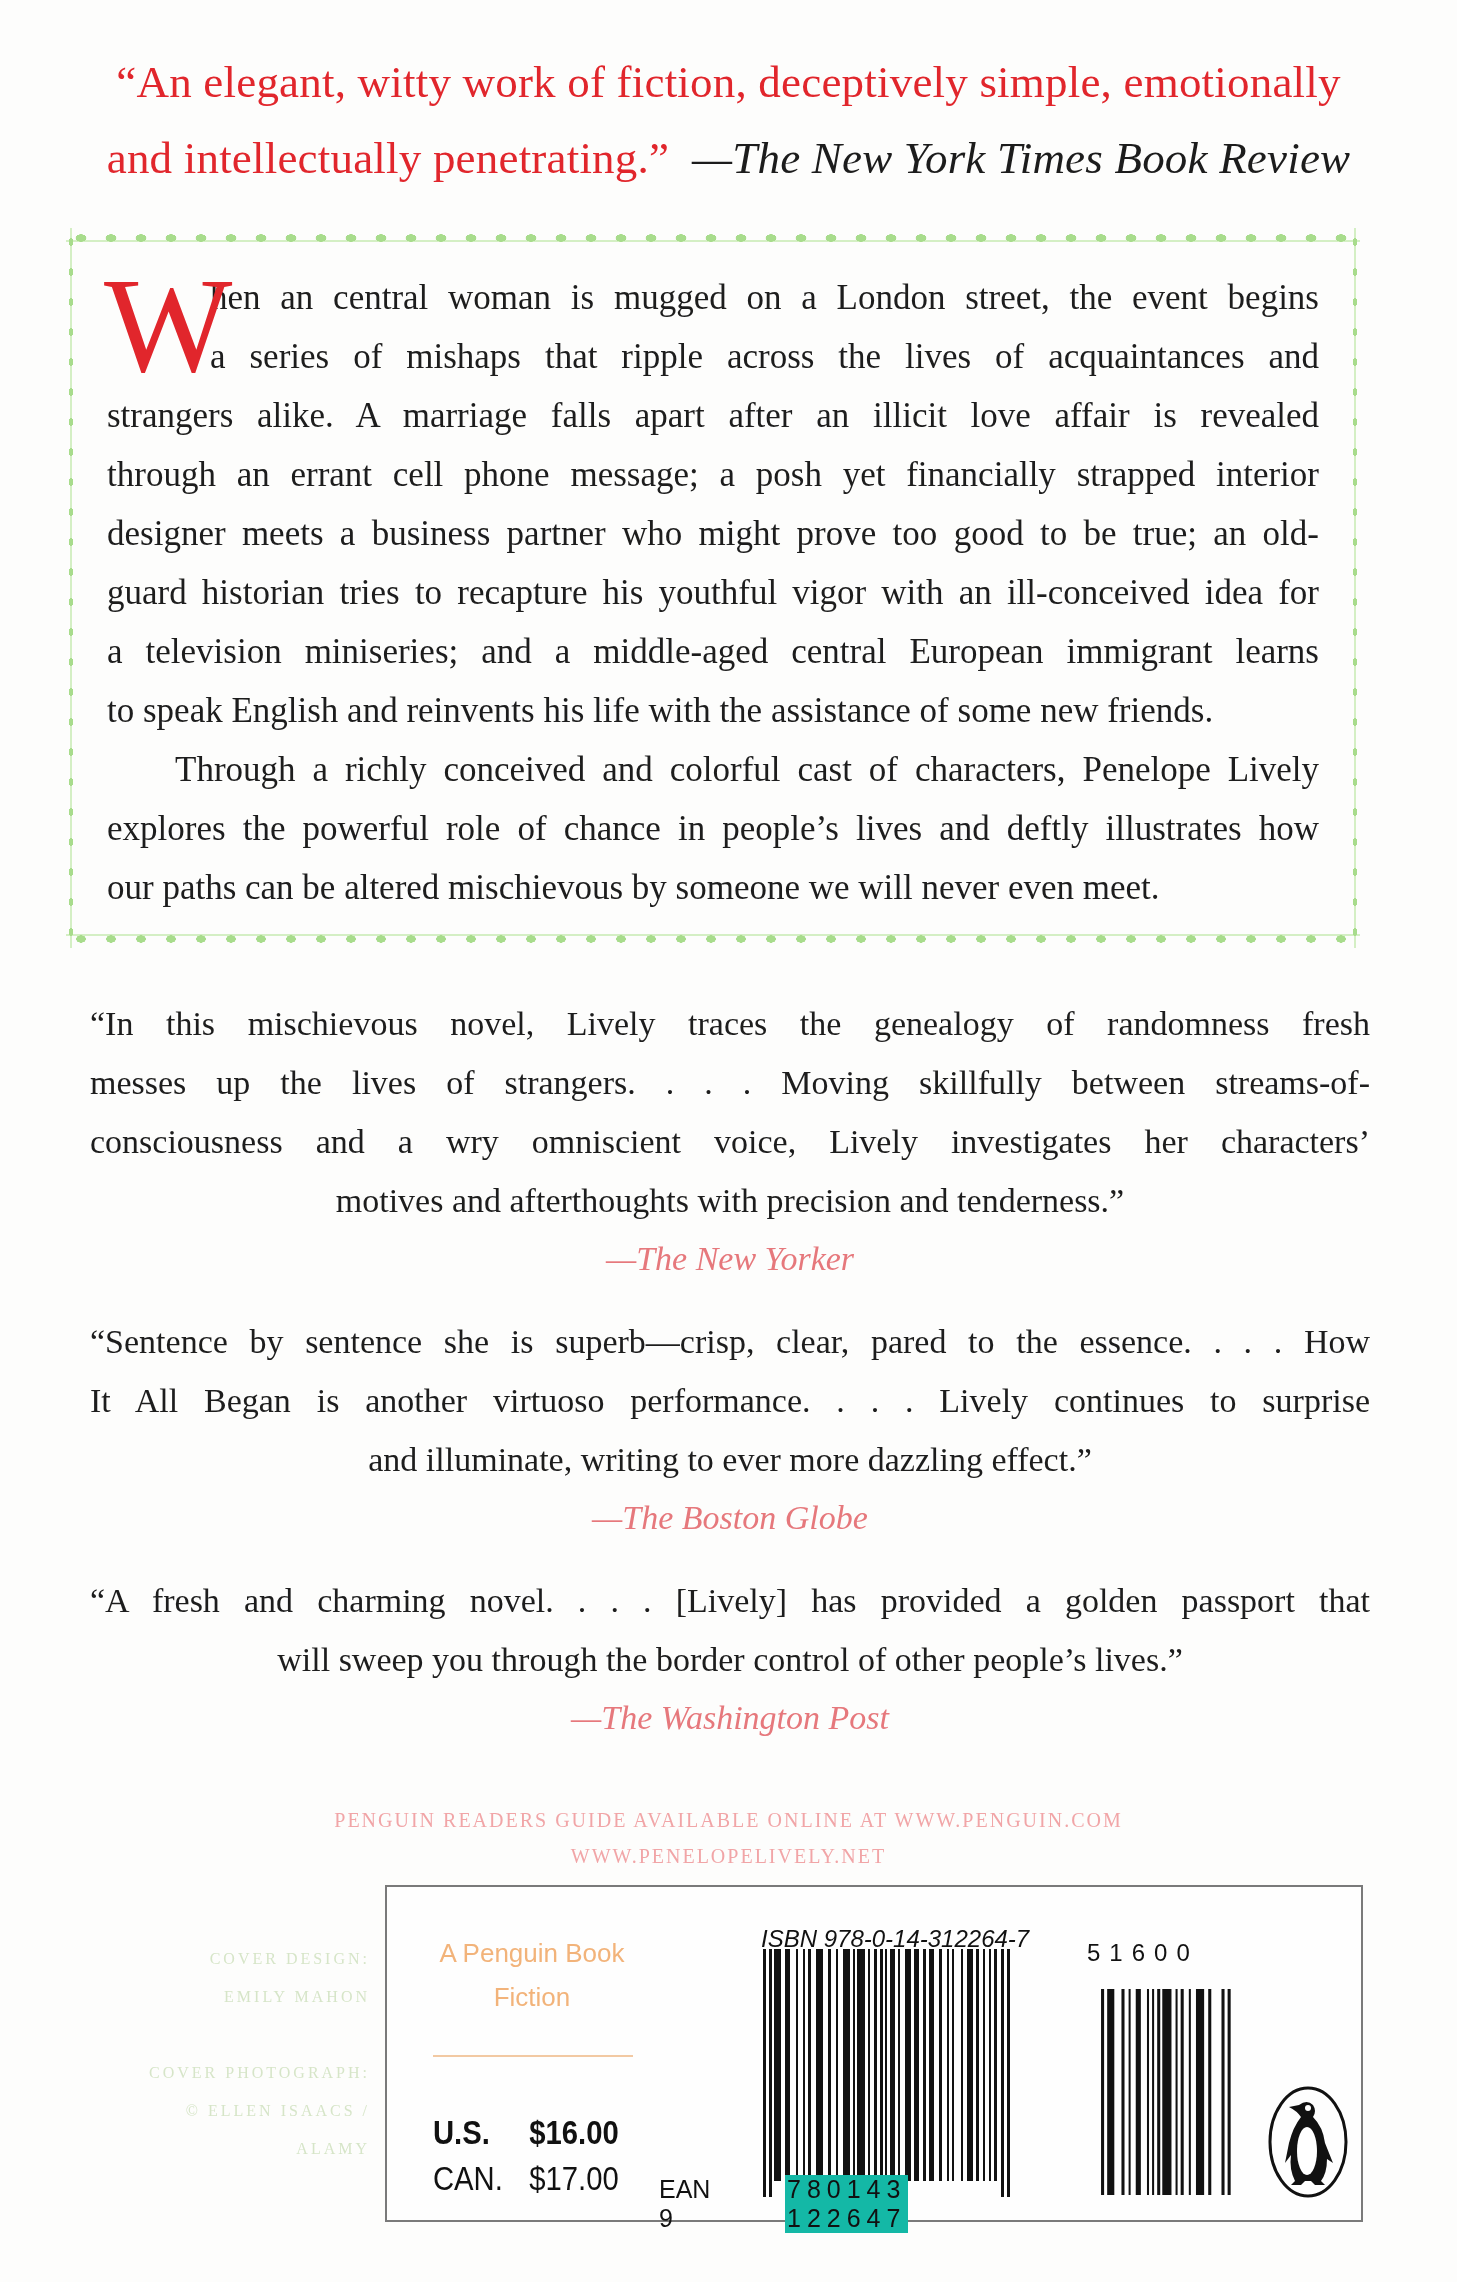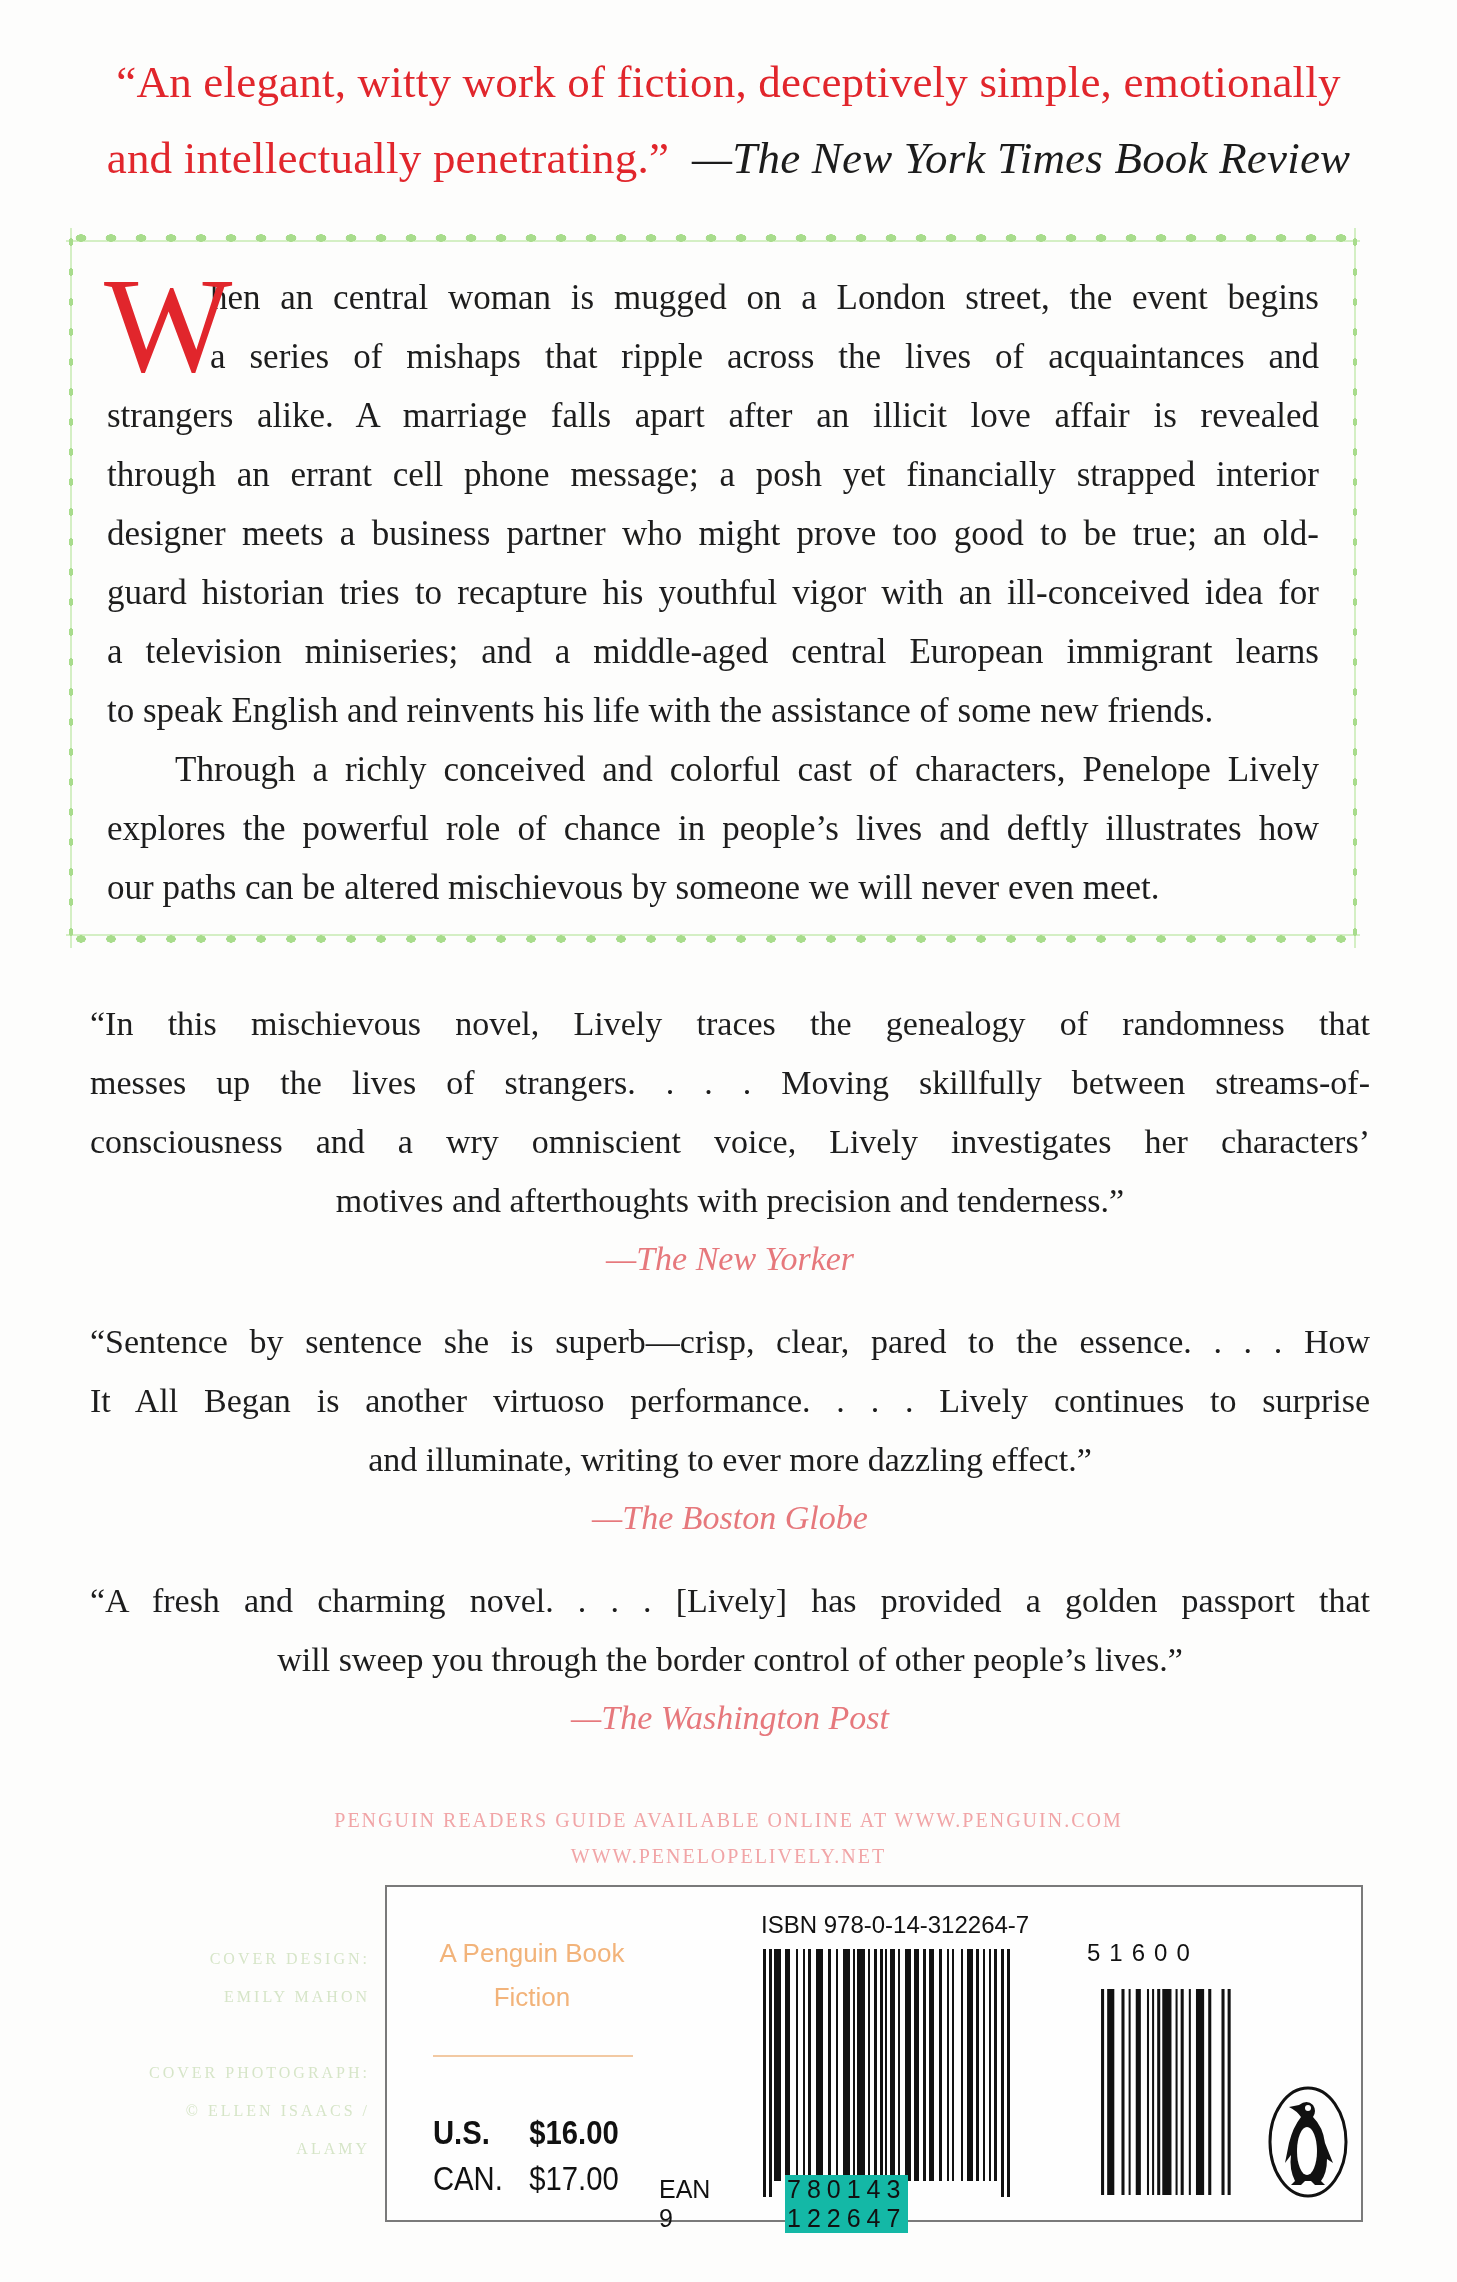--- a/index.html
+++ b/index.html
@@ -117,22 +117,22 @@
   .pb-rule { position: absolute; left: 46px; top: 168px; width: 200px; height: 2px; background: #f2c9a3; }
   .prices {
     position: absolute; left: 46px; top: 222px;
     font-family: "Liberation Sans", sans-serif; font-size: 34px; line-height: 46px;
     color: #111; transform: scaleX(0.86); transform-origin: left top;
   }
   .prices .row { display: flex; white-space: nowrap; }
   .prices .lbl { width: 112px; }
   .prices .bold { font-weight: bold; }
   .isbn {
-    position: absolute; left: 374px; top: 24px;
-    font-family: "Liberation Sans", sans-serif; font-size: 24px; color: #111;
+    position: absolute; left: 374px; top: 38px;
+    font-family: "Liberation Sans", sans-serif; font-size: 24px; color: #111; font-style: italic;
   }
   .bars-main {
     position: absolute; left: 374px; top: 62px; width: 300px; height: 248px;
   }
   .bars-addon {
     position: absolute; left: 586px; top: 100px; width: 145px; height: 206px;
     top: 100px;
   }
   .addon-digits {
     position: absolute; left: 700px; top: 52px;
@@ -171,21 +171,21 @@
   <span class="line">guard historian tries to recapture his youthful vigor with an ill-conceived idea for</span>
   <span class="line">a television miniseries; and a middle-aged central European immigrant learns</span>
   <span class="line last">to speak English and reinvents his life with the assistance of some new friends.</span>
   <span class="line indent">Through a richly conceived and colorful cast of characters, Penelope Lively</span>
   <span class="line">explores the powerful role of chance in people’s lives and deftly illustrates how</span>
   <span class="line last">our paths can be altered mischievous by someone we will never even meet.</span>
 </div>
 
 <div class="abs reviews">
   <div class="review">
-    <span class="qline full">“In this mischievous novel, Lively traces the genealogy of randomness that</span>
+    <span class="qline full">“In this mischievous novel, Lively traces the genealogy of randomness fresh</span>
     <span class="qline full">messes up the lives of strangers. . . . Moving skillfully between streams-of-</span>
     <span class="qline full">consciousness and a wry omniscient voice, Lively investigates her characters’</span>
     <span class="qline">motives and afterthoughts with precision and tenderness.”</span>
     <span class="attribution">—The New Yorker</span>
   </div>
   <div class="review">
     <span class="qline full">“Sentence by sentence she is superb—crisp, clear, pared to the essence. . . . How</span>
     <span class="qline full">It All Began is another virtuoso performance. . . . Lively continues to surprise</span>
     <span class="qline">and illuminate, writing to ever more dazzling effect.”</span>
     <span class="attribution">—The Boston Globe</span>

